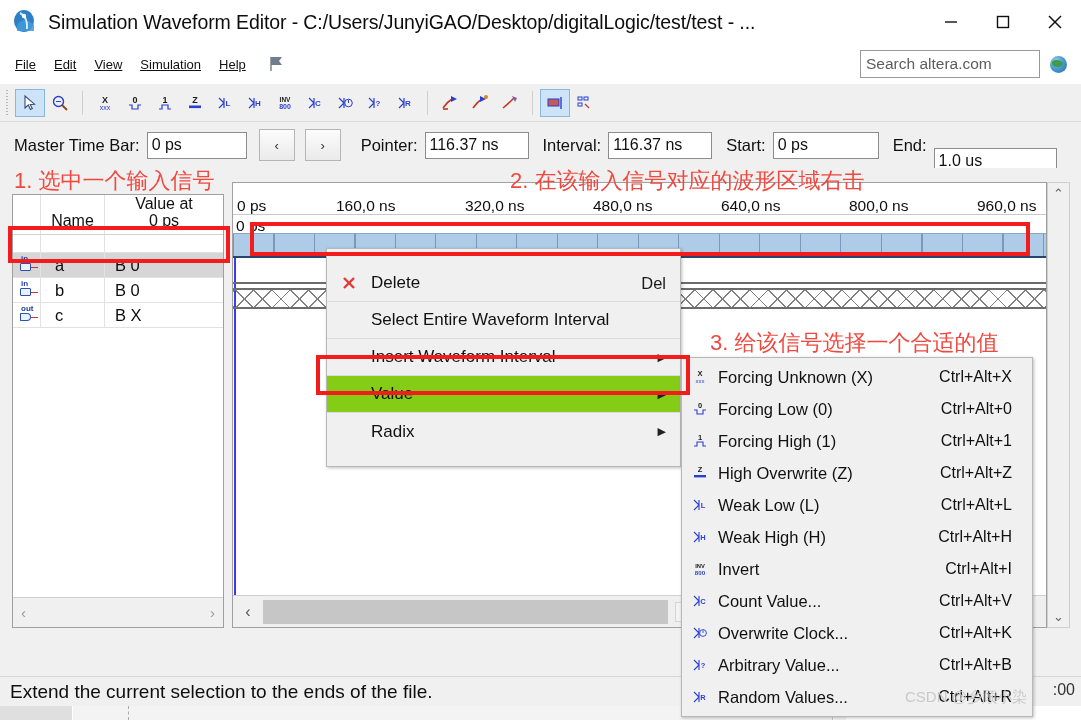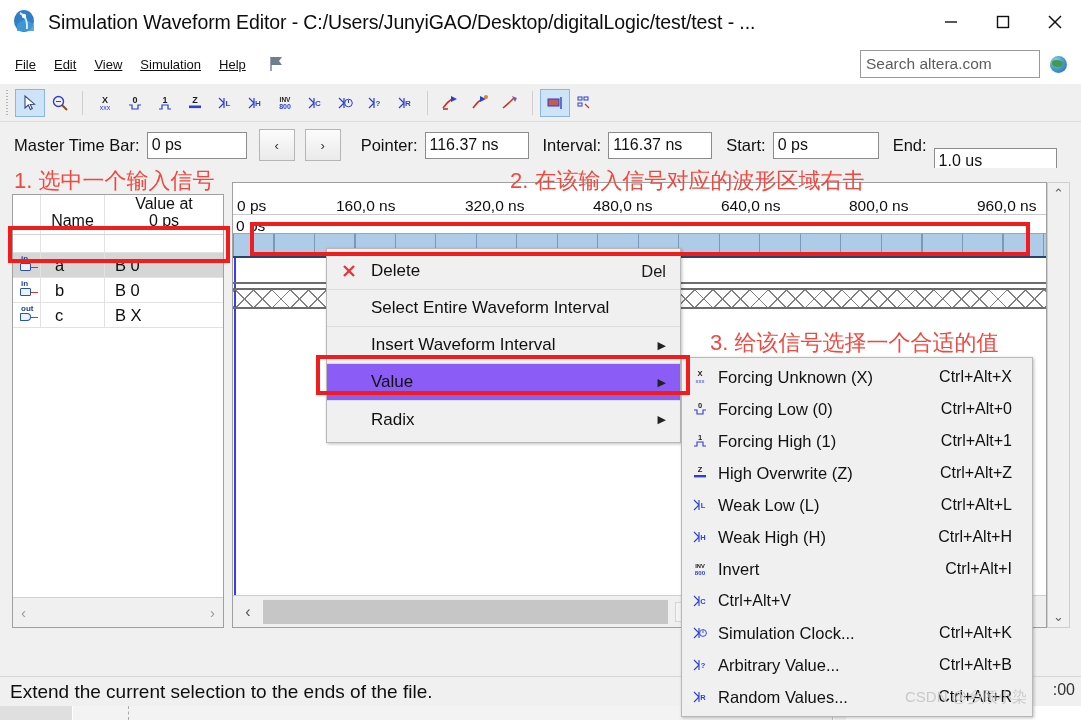--- a/index.html
+++ b/index.html
@@ -281,32 +281,32 @@
   .peek-b { position:absolute; left:73px; top:0; width:760px; height:14px; background:#f3f3f3; border-right:1px solid #c8c8c8;}
   .peek-c { position:absolute; left:834px; top:0; width:12px; height:14px; background:#f3f3f3;}
   .peek-dash { position:absolute; left:128px; top:0; width:1px; height:14px; border-left:1px dashed #aaa; }
 
   
   .ctxmenu {
     position:absolute; left: 326px; top: 248px; width: 355px;
     background:#f0f0f0; border:1px solid #b8b8b8;
     box-shadow: 1px 1px 3px rgba(0,0,0,.25);
     z-index: 60;
-    padding: 4px 0;
+    padding: 16px 0;
   }
   .cm-item {
     height: 37px; display:flex; align-items:center;
     font-size: 17px; color:#111; position:relative;
   }
   .cm-item.sep-below { border-bottom: 1px solid #dcdcdc; }
   .cm-item .ico { width: 44px; display:flex; align-items:center; justify-content:center; }
   .cm-item .lab { flex:1; }
   .cm-item .acc { margin-right: 14px; color:#1a1a1a; font-size:16.5px; }
   .cm-item .sub-arrow { margin-right: 14px; font-size: 11px; color:#222; }
-  .cm-item.highlight { background:#8b5cf6; }
+  .cm-item.highlight { background:#84cc16; }
 
   
   .submenu {
     position:absolute; left: 681px; top: 357px; width: 352px;
     background:#f0f0f0; border:1px solid #b8b8b8;
     box-shadow: 1px 1px 3px rgba(0,0,0,.25);
     z-index: 65;
     padding: 3px 0;
   }
   .sm-item {
@@ -745,31 +745,32 @@
       <span class="lab">Invert</span>
       <span class="acc">Ctrl+Alt+I</span>
     </div>
     <div class="sm-item">
       <span class="ico">
         <svg width="18" height="18" viewBox="0 0 18 18">
             <path d="M3 4 L8 9 L3 14 M8 4 L8 14" stroke="#2b3fd0" stroke-width="1.1" fill="none"></path>
             <text x="12" y="12" font-size="7.5" font-weight="bold" fill="#2b3fd0" text-anchor="middle" font-family="Liberation Sans">C</text>
           </svg>
       </span>
+      <span class="lab">Count Value...</span>
       <span class="acc">Ctrl+Alt+V</span>
     </div>
     <div class="sm-item">
       <span class="ico">
         <svg width="18" height="18" viewBox="0 0 18 18">
             <path d="M3 4 L8 9 L3 14 M8 4 L8 14" stroke="#2b3fd0" stroke-width="1.1" fill="none"></path>
             <circle cx="12" cy="9" r="3.4" fill="none" stroke="#2b3fd0" stroke-width=".9"></circle>
             <line x1="12" y1="9" x2="12" y2="6.4" stroke="#2b3fd0" stroke-width=".9"></line>
           </svg>
       </span>
-      <span class="lab">Simulation Clock...</span>
+      <span class="lab">Overwrite Clock...</span>
       <span class="acc">Ctrl+Alt+K</span>
     </div>
     <div class="sm-item">
       <span class="ico">
         <svg width="18" height="18" viewBox="0 0 18 18">
             <path d="M3 4 L8 9 L3 14 M8 4 L8 14" stroke="#2b3fd0" stroke-width="1.1" fill="none"></path>
             <text x="12" y="12" font-size="7.5" font-weight="bold" fill="#2b3fd0" text-anchor="middle" font-family="Liberation Sans">?</text>
           </svg>
       </span>
       <span class="lab">Arbitrary Value...</span>

